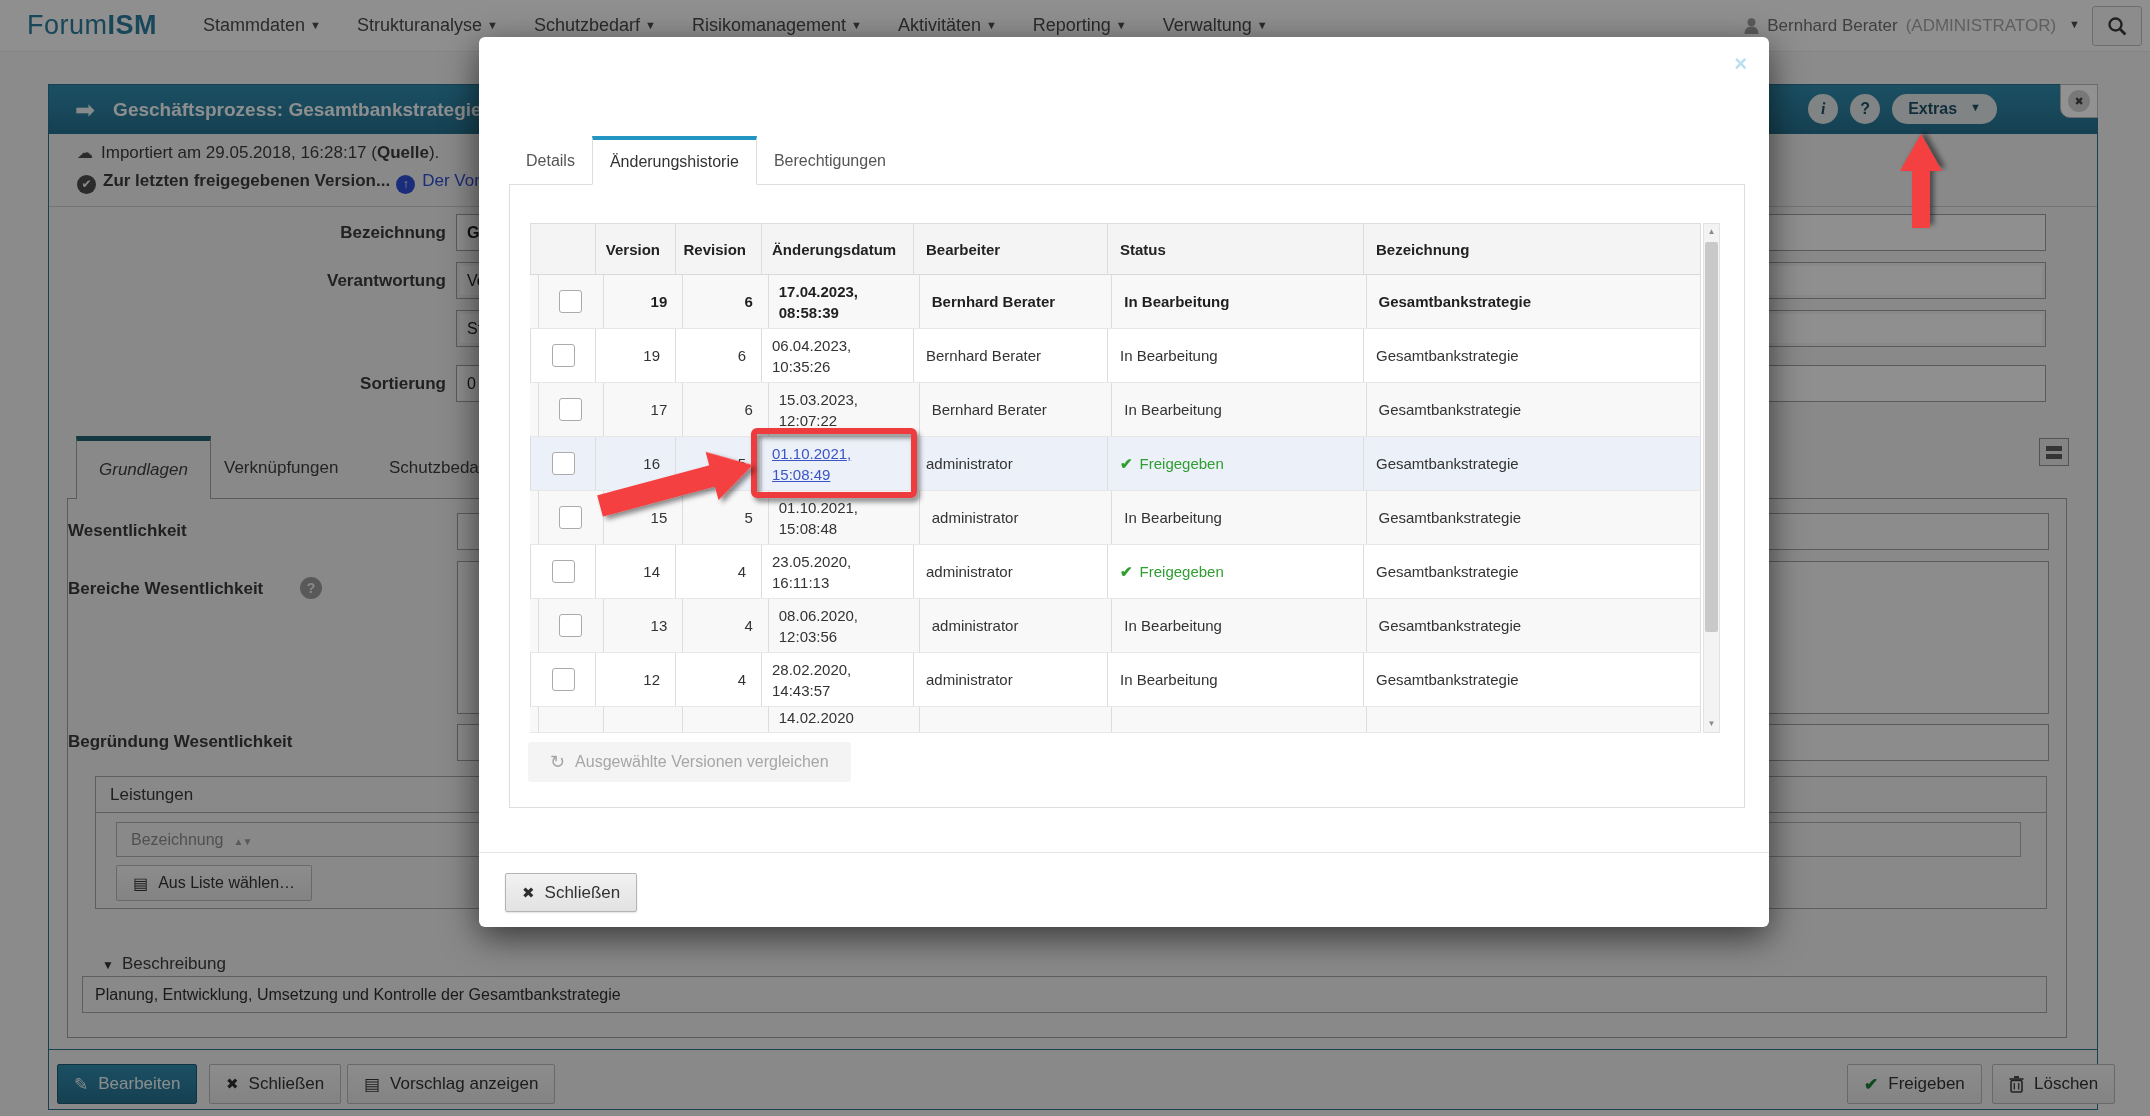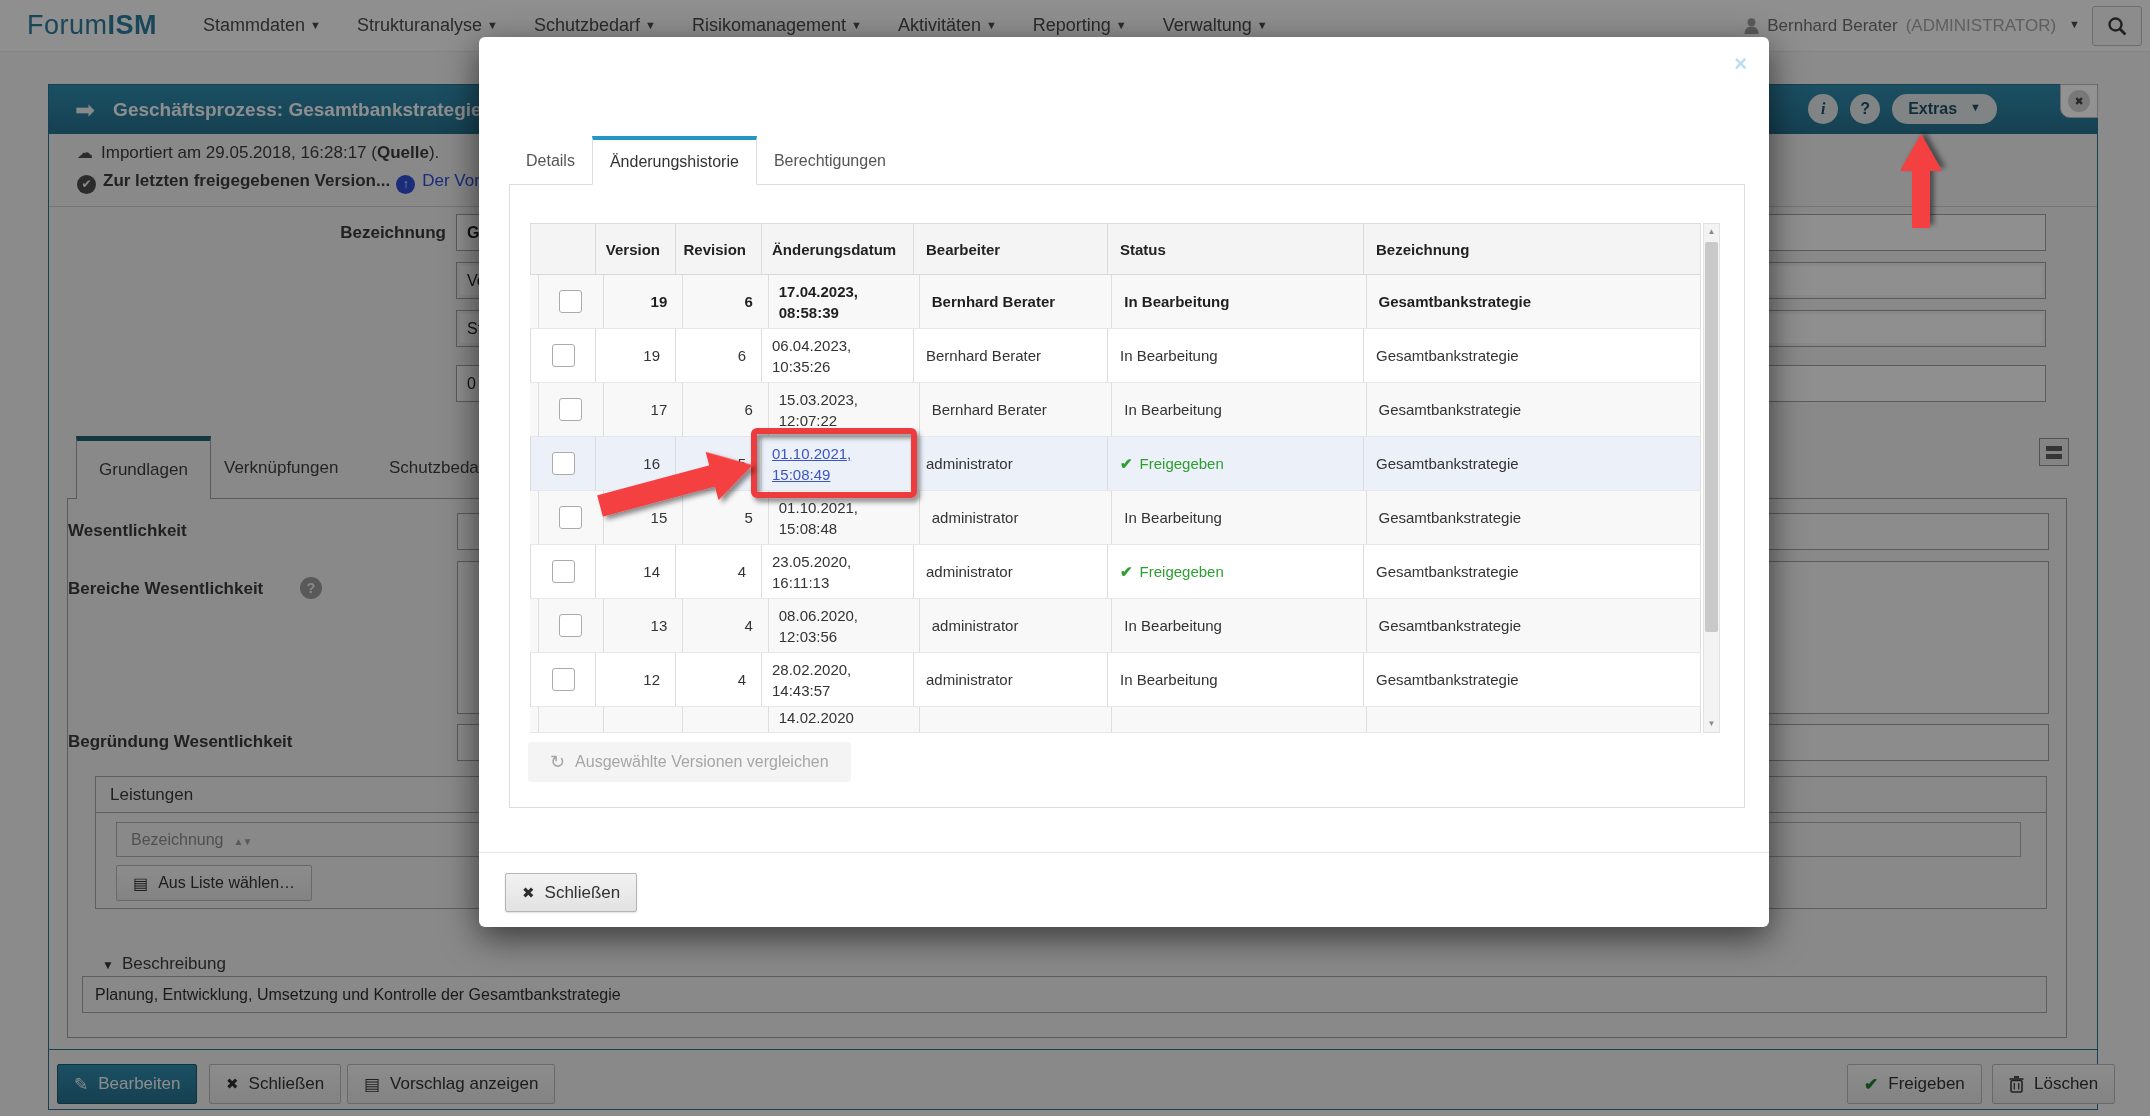--- a/index.html
+++ b/index.html
@@ -199,26 +199,28 @@
       <span class="ic-dark">☁</span><span>Importiert am 29.05.2018, 16:28:17 (</span><span class="b">Quelle</span><span>).</span>
     </div>
     <div class="row">
       <span class="circle-ic ci-dark">✔</span><span class="b">Zur letzten freigegebenen Version...</span><span class="circle-ic ci-blue" style="margin-left:6px;">↑</span><span class="lnk">Der Vorschla</span>
     </div>
   </div>
   <div class="info-divider"></div>
 
   <div class="flabel" style="top:129px;">Bezeichnung</div>
   <div class="finput b" style="top:129px;">G</div>
+  <div class="flabel" style="top:177px;">Verantwortung</div>
   <div class="finput sel2" style="top:177px;">Vo</div>
   <div class="finput sel2" style="top:225px;">St</div>
+  <div class="flabel" style="top:280px;">Sortierung</div>
   <div class="finput" style="top:280px;">0</div>
 
   <div class="bgtabs">
-    <div class="bgtab active" style="left:9px;">Grundlagen</div>
+    <div class="bgtab active" style="left:9px;font-style:italic;">Grundlagen</div>
     <div class="bgtab" style="left:135px;">Verknüpfungen</div>
     <div class="bgtab" style="left:300px;">Schutzbedarf</div>
     <div class="bgtab" style="left:440px;">Bu</div>
   </div>
   <div class="mini-btn">
       <i></i>
       <i></i>
     </div>
 
   <div class="tabpanel">

